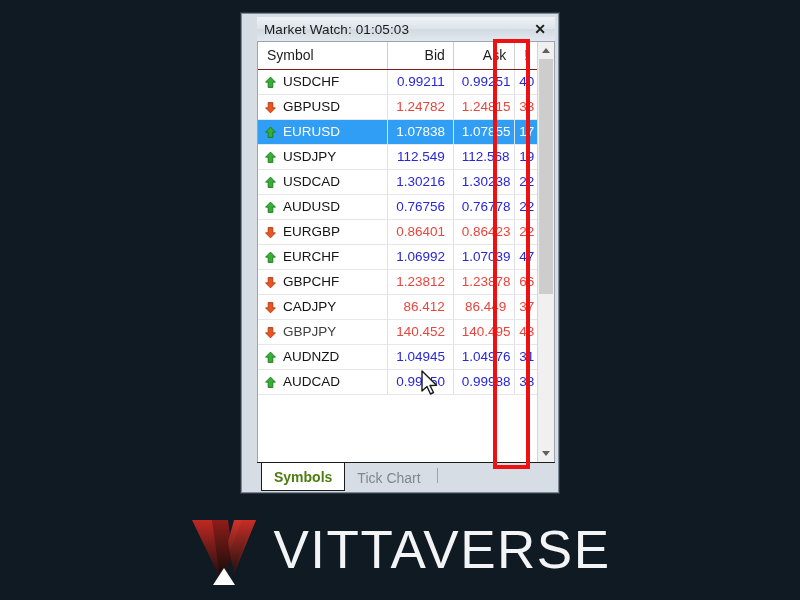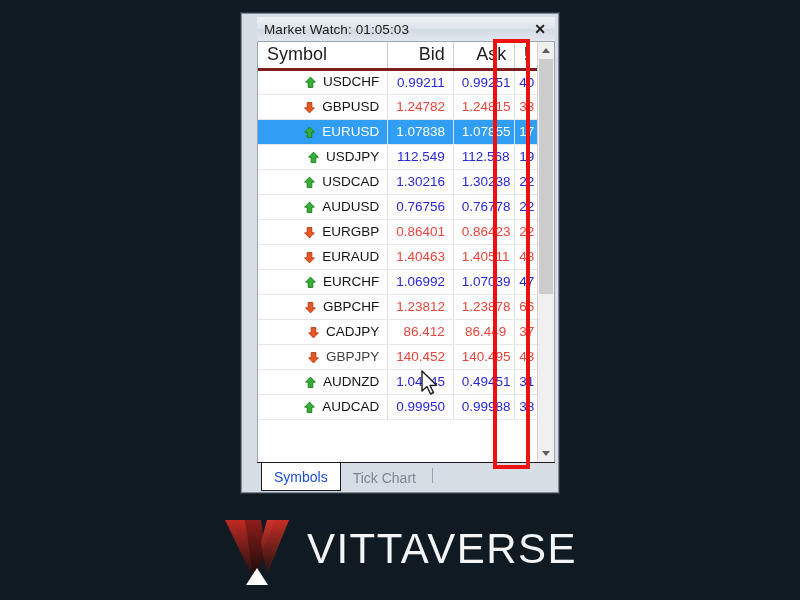--- a/index.html
+++ b/index.html
@@ -81,44 +81,44 @@
   }
   table#quotes col.c-sym  { width: 46.5%; }
   table#quotes col.c-bid  { width: 23.5%; }
   table#quotes col.c-ask  { width: 22%;   }
   table#quotes col.c-spr  { width: 8%;    }
 
   #quotes thead th {
     height: 27px;
     background: #ffffff;
     border-right: 1px solid #c9d0d8;
-    border-bottom: 3px solid #7f1d1d;
+    border-bottom: 1px solid #7f1d1d;
     font-weight: normal;
-    font-size: 18px;
+    font-size: 14px;
     color: #1d1d1d;
     padding: 0 8px;
     text-align: right;
     white-space: nowrap;
   }
   #quotes thead th.th-sym { text-align: left; padding-left: 9px; }
   #quotes thead th.th-spr { text-align: center; padding: 0 2px; }
   #quotes thead th:last-child { border-right: none; }
 
   #quotes tbody td {
     height: 25px;
     border-right: 1px solid #dde2e8;
     border-bottom: 1px solid #e4e8ed;
     padding: 0 8px;
     text-align: right;
     white-space: nowrap;
     overflow: hidden;
   }
   #quotes tbody td:last-child { border-right: none; }
   #quotes tbody td.td-sym {
-    text-align: right;
+    text-align: left;
     padding-left: 6px;
     color: #141414;
   }
   #quotes tbody td.td-spr { text-align: center; padding: 0 4px; }
 
   .arrow {
     display: inline-block;
     width: 13px;
     height: 13px;
     vertical-align: -2px;
@@ -199,26 +199,27 @@
     padding: 0 12px;
     font-size: 14px;
     color: #7e868f;
     cursor: pointer;
     background: transparent;
     position: relative;
     margin-bottom: 1px;
   }
   .tab.active {
     background: #ffffff;
-    color: #1d4ed8;
+    color: #4d7c0f;
     border: 1px solid #1c1c1c;
     border-top: none;
     margin-top: 0;
     height: 28px;
     z-index: 2;
+    font-weight: bold;
   }
   .tab-divider {
     width: 1px;
     height: 15px;
     background: #9aa2ab;
     align-self: center;
     margin: 0 2px 4px 4px;
   }
 
   
@@ -249,21 +250,21 @@
     top: 510px;
     height: 78px;
     display: flex;
     align-items: center;
     justify-content: center;
     gap: 6px;
   }
   #logo-mark { flex: 0 0 auto; }
   #logo-text {
     font-family: "Liberation Sans", sans-serif;
-    font-size: 42px;
+    font-size: 53px;
     letter-spacing: 1.5px;
     color: #f2f4f6;
     font-weight: 400;
     line-height: 1;
   }
 </style>
 </head>
 <body>
 
 <div id="mw-window">
@@ -341,28 +342,20 @@
               <td class="td-spr">22</td>
             </tr>
             <tr class="down">
               <td class="td-sym"><svg class="arrow" viewBox="0 0 14 14">
                   <path d="M7,12.8 L1.7,7.4 L4.5,7.4 L4.5,1.7 L9.5,1.7 L9.5,7.4 L12.3,7.4 Z" fill="#ea5522" stroke="#b23c14" stroke-width="1"></path>
                 </svg><span class="sym-label">EURGBP</span></td>
               <td class="td-bid">0.86401</td>
               <td class="td-ask">0.86423</td>
               <td class="td-spr">22</td>
             </tr>
-            <tr class="down">
-              <td class="td-sym"><svg class="arrow" viewBox="0 0 14 14">
-                  <path d="M7,12.8 L1.7,7.4 L4.5,7.4 L4.5,1.7 L9.5,1.7 L9.5,7.4 L12.3,7.4 Z" fill="#ea5522" stroke="#b23c14" stroke-width="1"></path>
-                </svg><span class="sym-label">EURAUD</span></td>
-              <td class="td-bid">1.40463</td>
-              <td class="td-ask">1.40511</td>
-              <td class="td-spr">48</td>
-            </tr>
             <tr class="up">
               <td class="td-sym"><svg class="arrow" viewBox="0 0 14 14">
                   <path d="M7,1.2 L12.3,6.6 L9.5,6.6 L9.5,12.3 L4.5,12.3 L4.5,6.6 L1.7,6.6 Z" fill="#35b035" stroke="#1d7a1d" stroke-width="1"></path>
                 </svg><span class="sym-label">EURCHF</span></td>
               <td class="td-bid">1.06992</td>
               <td class="td-ask">1.07039</td>
               <td class="td-spr">47</td>
             </tr>
             <tr class="down">
               <td class="td-sym"><svg class="arrow" viewBox="0 0 14 14">
@@ -386,21 +379,21 @@
                 </svg><span class="sym-label">GBPJPY</span></td>
               <td class="td-bid">140.452</td>
               <td class="td-ask">140.495</td>
               <td class="td-spr">43</td>
             </tr>
             <tr class="up">
               <td class="td-sym"><svg class="arrow" viewBox="0 0 14 14">
                   <path d="M7,1.2 L12.3,6.6 L9.5,6.6 L9.5,12.3 L4.5,12.3 L4.5,6.6 L1.7,6.6 Z" fill="#35b035" stroke="#1d7a1d" stroke-width="1"></path>
                 </svg><span class="sym-label">AUDNZD</span></td>
               <td class="td-bid">1.04945</td>
-              <td class="td-ask">0.49451</td>
+              <td class="td-ask">1.04976</td>
               <td class="td-spr">31</td>
             </tr>
             <tr class="up">
               <td class="td-sym"><svg class="arrow" viewBox="0 0 14 14">
                   <path d="M7,1.2 L12.3,6.6 L9.5,6.6 L9.5,12.3 L4.5,12.3 L4.5,6.6 L1.7,6.6 Z" fill="#35b035" stroke="#1d7a1d" stroke-width="1"></path>
                 </svg><span class="sym-label">AUDCAD</span></td>
               <td class="td-bid">0.99950</td>
               <td class="td-ask">0.99988</td>
               <td class="td-spr">38</td>
             </tr>

